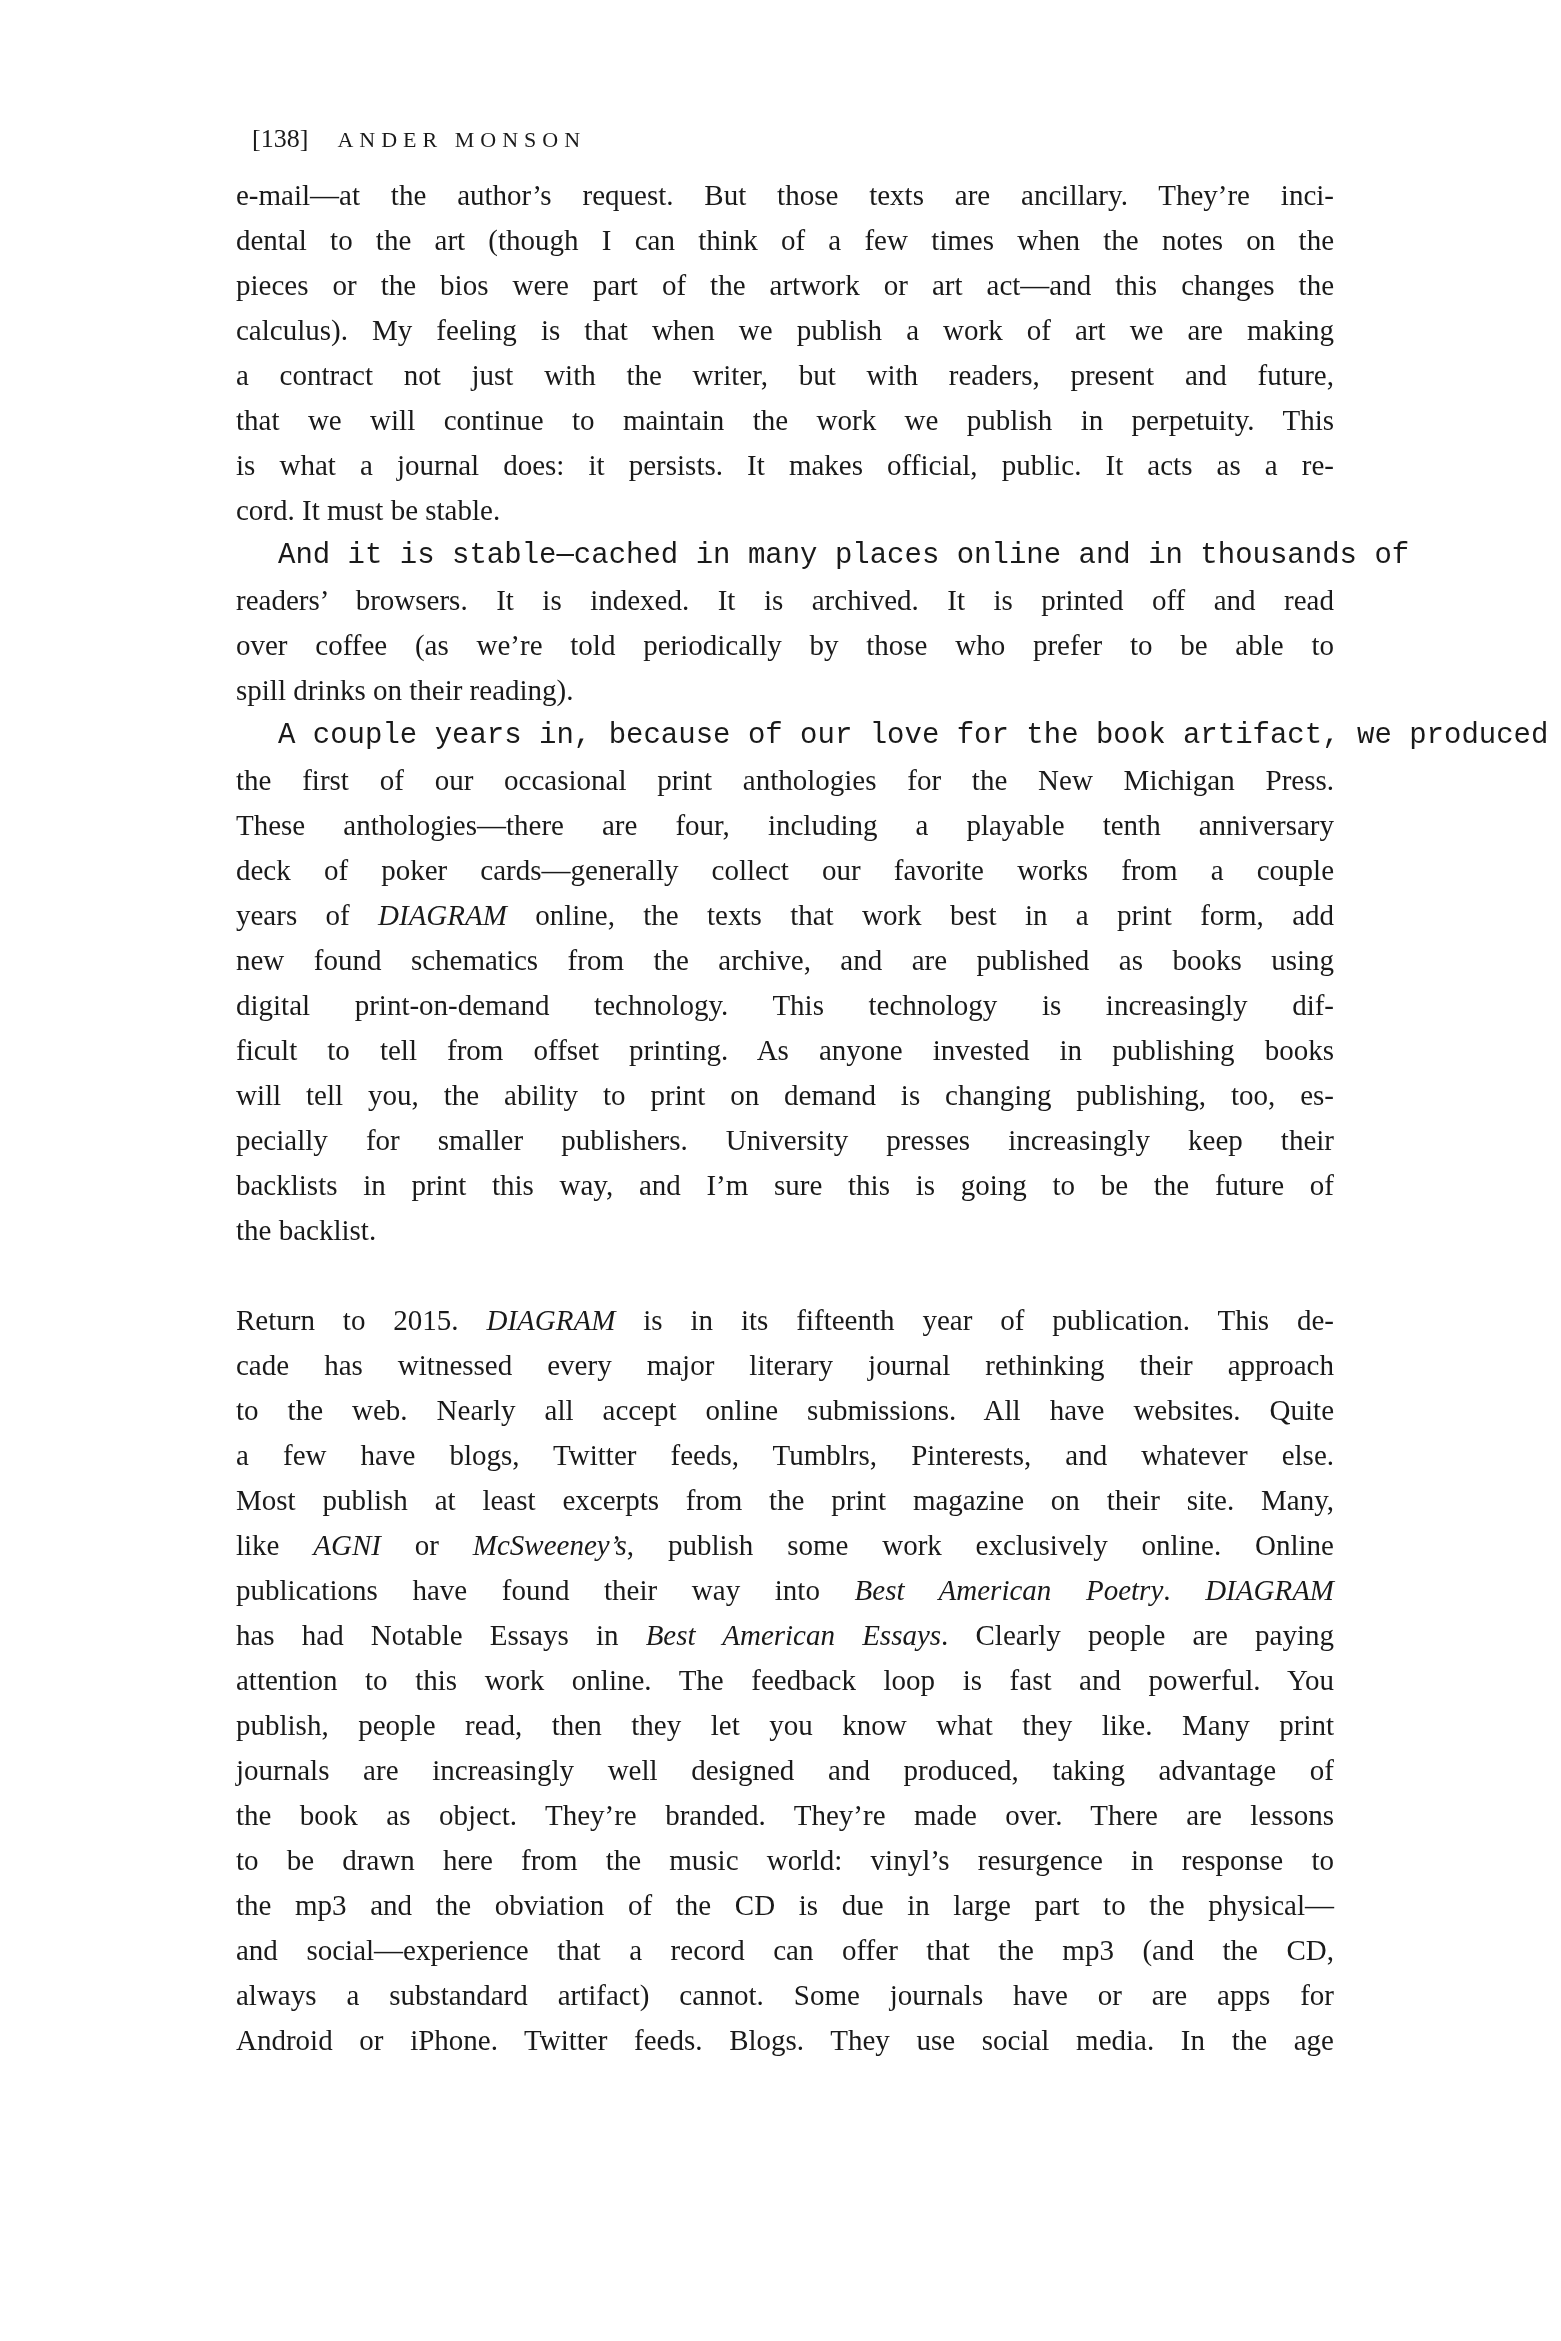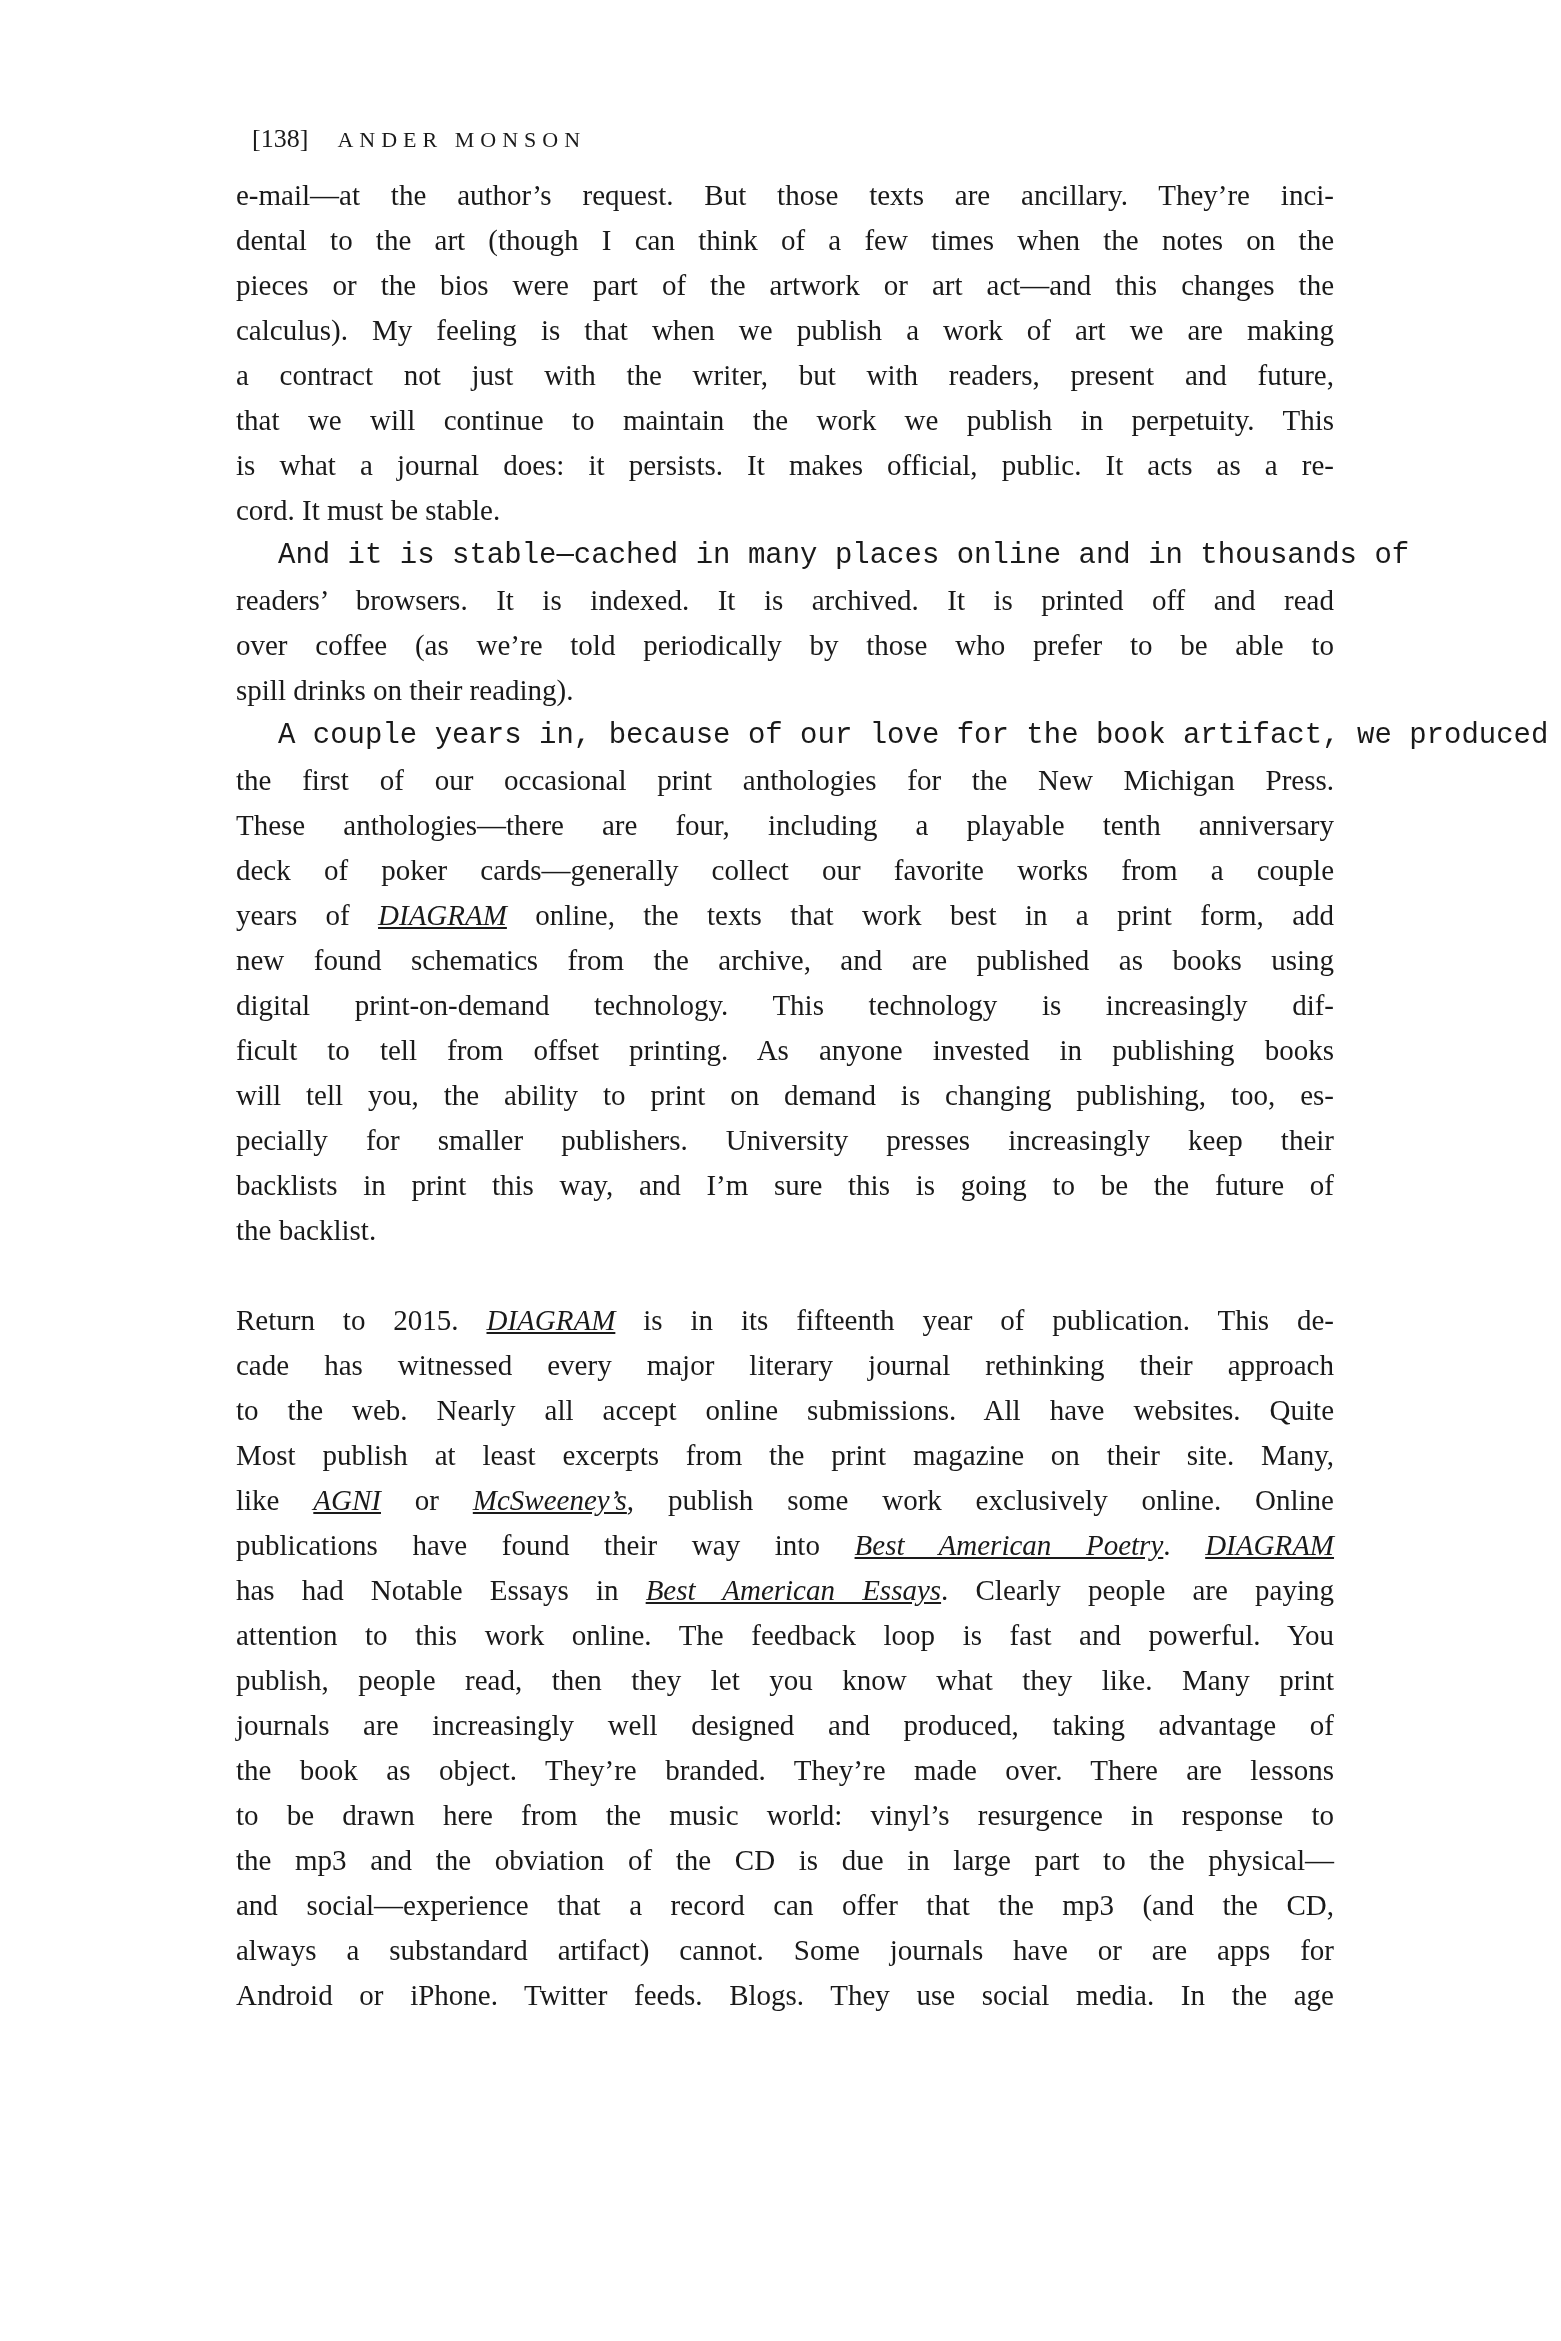--- a/index.html
+++ b/index.html
@@ -19,21 +19,21 @@
     position: absolute; top: 173px; left: 0; width: 1098px;
     font-size: 29px; line-height: 45px;
   }
   .line {
     display: block; height: 45px; white-space: nowrap;
     text-align: justify; text-align-last: justify;
   }
   .line.last { text-align-last: left; }
   .line.indent { padding-left: 42px; font-family: Liberation Mono, monospace; }
   .line.blank { height: 45px; }
-  .line i { font-style: italic; text-decoration: underline; }
+  .line i { font-style: italic; }
 </style>
 </head>
 <body>
 
 <div class="page">
   <div class="running-head">
     <span class="folio">[138]</span>
     <span class="author">ANDER MONSON</span>
   </div>
   <div class="body-text" id="body-text">
@@ -65,20 +65,21 @@
         <span class="line"><span>will tell you, the ability to print on demand is changing publishing, too, es-</span></span>
         <span class="line"><span>pecially for smaller publishers. University presses increasingly keep their</span></span>
         <span class="line"><span>backlists in print this way, and I’m sure this is going to be the future of</span></span>
         <span class="line last"><span>the backlist.</span></span>
       </div>
       <span class="line blank"></span>
       <div>
         <span class="line"><span>Return to 2015. </span><i>DIAGRAM</i><span> is in its fifteenth year of publication. This de-</span></span>
         <span class="line"><span>cade has witnessed every major literary journal rethinking their approach</span></span>
         <span class="line"><span>to the web. Nearly all accept online submissions. All have websites. Quite</span></span>
+        <span class="line"><span>a few have blogs, Twitter feeds, Tumblrs, Pinterests, and whatever else.</span></span>
         <span class="line"><span>Most publish at least excerpts from the print magazine on their site. Many,</span></span>
         <span class="line"><span>like </span><i>AGNI</i><span> or </span><i>McSweeney’s</i><span>, publish some work exclusively online. Online</span></span>
         <span class="line"><span>publications have found their way into </span><i>Best American Poetry</i><span>. </span><i>DIAGRAM</i></span>
         <span class="line"><span>has had Notable Essays in </span><i>Best American Essays</i><span>. Clearly people are paying</span></span>
         <span class="line"><span>attention to this work online. The feedback loop is fast and powerful. You</span></span>
         <span class="line"><span>publish, people read, then they let you know what they like. Many print</span></span>
         <span class="line"><span>journals are increasingly well designed and produced, taking advantage of</span></span>
         <span class="line"><span>the book as object. They’re branded. They’re made over. There are lessons</span></span>
         <span class="line"><span>to be drawn here from the music world: vinyl’s resurgence in response to</span></span>
         <span class="line"><span>the mp3 and the obviation of the CD is due in large part to the physical—</span></span>

